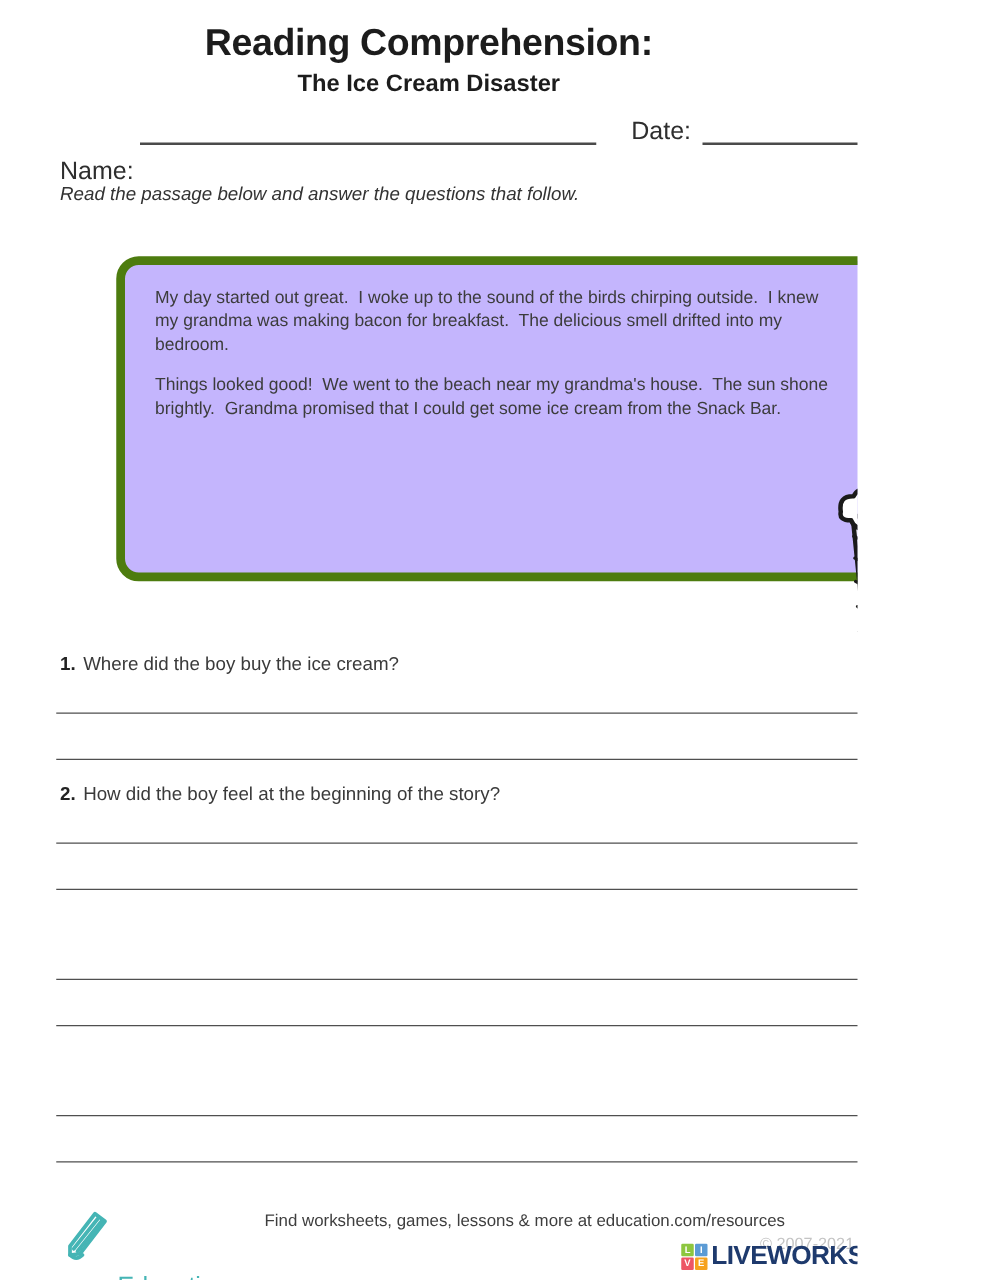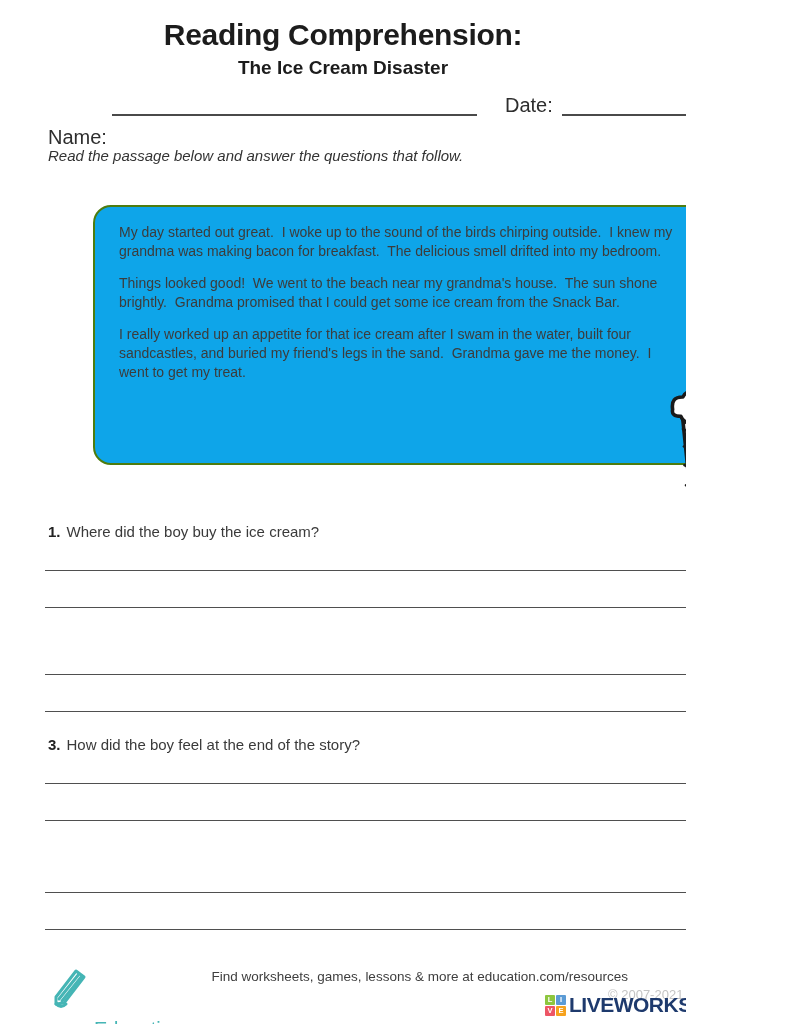--- a/index.html
+++ b/index.html
@@ -8,21 +8,21 @@
     font-family:"Liberation Sans",sans-serif;overflow:hidden;color:#3a3a3a;
   }
   .abs{position:absolute;}
   .title{top:18px;left:0;width:100%;text-align:center;font-size:30px;font-weight:800;color:#1c1c1c;letter-spacing:-0.3px;}
   .subtitle{top:57px;left:0;width:100%;text-align:center;font-size:19px;font-weight:800;color:#1c1c1c;}
   .field-label{font-size:20px;color:#2e2e2e;}
   .write-line{height:0;border-bottom:2px solid #4a4a4a;}
   .instructions{top:147px;left:48px;font-style:italic;font-size:15px;color:#333333;}
   .passage-box{
     left:93px;top:205px;width:612px;height:260px;box-sizing:border-box;
-    border:2px solid #4d7c0f;border-radius:18px;padding:16px 26px 0 24px;background:#0ea5e9;
+    border:7px solid #4d7c0f;border-radius:18px;padding:16px 26px 0 24px;background:#c4b5fd;
   }
   .passage-box p{
     margin:0 0 13px 0;font-size:14px;line-height:19px;color:#3c3c3c;white-space:pre-wrap;
   }
   .cone-svg{left:655px;top:336px;width:132px;height:216px;z-index:5;}
   .question{left:48px;font-size:15px;color:#3a3a3a;}
   .qnum{font-weight:bold;color:#222222;margin-right:6px;}
   .answer-line{left:45px;width:703px;height:0;border-top:1.5px solid #4f4f4f;}
   .q-italic{font-style:italic;}
   
@@ -46,21 +46,20 @@
   <div class="abs field-label" style="left:48px;top:94px;margin-top:32px;">Name:</div>
   <div class="abs write-line" style="left:112px;top:114px;width:365px;"></div>
   <div class="abs field-label" style="left:505px;top:94px;">Date:</div>
   <div class="abs write-line" style="left:562px;top:114px;width:184px;"></div>
 
   <div class="abs instructions">Read the passage below and answer the questions that follow.</div>
 
   <div class="abs passage-box">
     <p>My day started out great.  I woke up to the sound of the birds chirping outside.  I knew my grandma was making bacon for breakfast.  The delicious smell drifted into my bedroom.</p>
     <p>Things looked good!  We went to the beach near my grandma's house.  The sun shone brightly.  Grandma promised that I could get some ice cream from the Snack Bar.</p>
-    <p>I really worked up an appetite for that ice cream after I swam in the water, built four sandcastles, and buried my friend's legs in the sand.  Grandma gave me the money.  I went to get my treat.</p>
   </div>
 
   <svg class="abs cone-svg" viewBox="0 0 110 180">
     <g transform="rotate(13 50 95)" fill="#ffffff" stroke="#1a1a1a" stroke-linecap="round" stroke-linejoin="round">
 
       <path d="M16 70 L50 170 L88 78 Z" stroke-width="3"></path>
 
       <g stroke-width="2" fill="none">
         <path d="M48 160 L24 76"></path>
         <path d="M49 163 L36 78"></path>
@@ -80,26 +79,26 @@
       <path stroke-width="3" d="M8 70 Q4 60 14 58 Q16 50 26 53 Q30 45 40 50 Q46 43 54 49 Q62 44 68 51 Q76 47 80 54 Q90 52 92 60 Q100 62 97 71 Q94 80 84 78 Q80 84 70 80 Q64 86 56 80 Q48 85 42 79 Q34 83 28 77 Q20 80 16 74 Q8 76 8 70 Z"></path>
     </g>
   </svg>
 
   <div class="abs question" style="top:523px;">
     <span class="qnum">1.</span><span>Where did the boy buy the ice cream?</span>
   </div>
   <div class="abs answer-line" style="top:570px;"></div>
   <div class="abs answer-line" style="top:607px;"></div>
 
+  <div class="abs question" style="top:627px;">
+    <span class="qnum">2.</span><span>How did the boy feel at the beginning of the story?</span>
+  </div>
   <div class="abs answer-line" style="top:674px;"></div>
   <div class="abs answer-line" style="top:711px;"></div>
 
-  <div class="abs question" style="top:736px;">
-    <span class="qnum">3.</span><span>How did the boy feel at the end of the story?</span>
-  </div>
   <div class="abs answer-line" style="top:783px;"></div>
   <div class="abs answer-line" style="top:820px;"></div>
 
   <div class="abs answer-line" style="top:892px;"></div>
   <div class="abs answer-line" style="top:929px;"></div>
 
   <svg class="abs edu-logo-icon" viewBox="0 0 44 48">
     <g fill="none" stroke="#45b5b5" stroke-width="3" stroke-linecap="round" stroke-linejoin="round">
       <path d="M10 40 L10 33 L30 7 L38 13 L18 39 Z"></path>
       <path d="M13 35 L33 10"></path>

